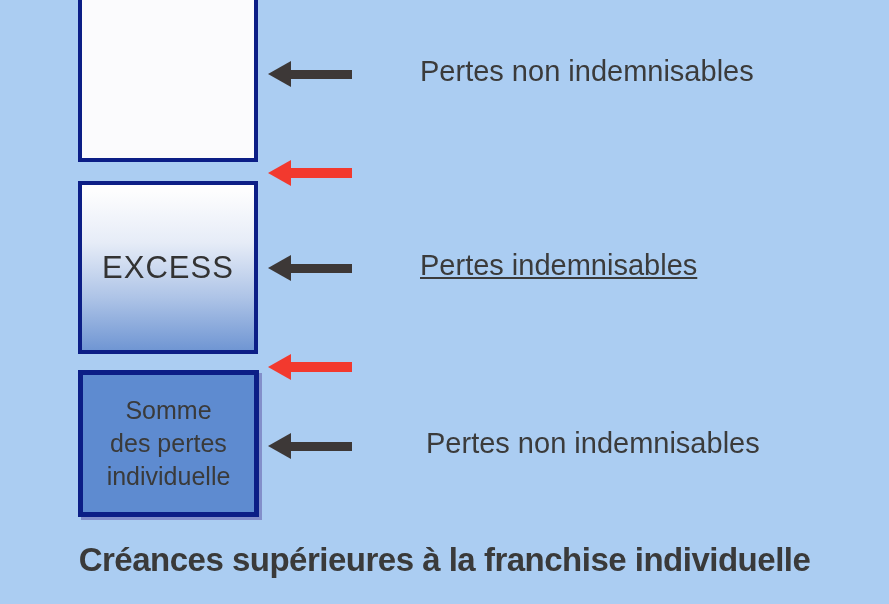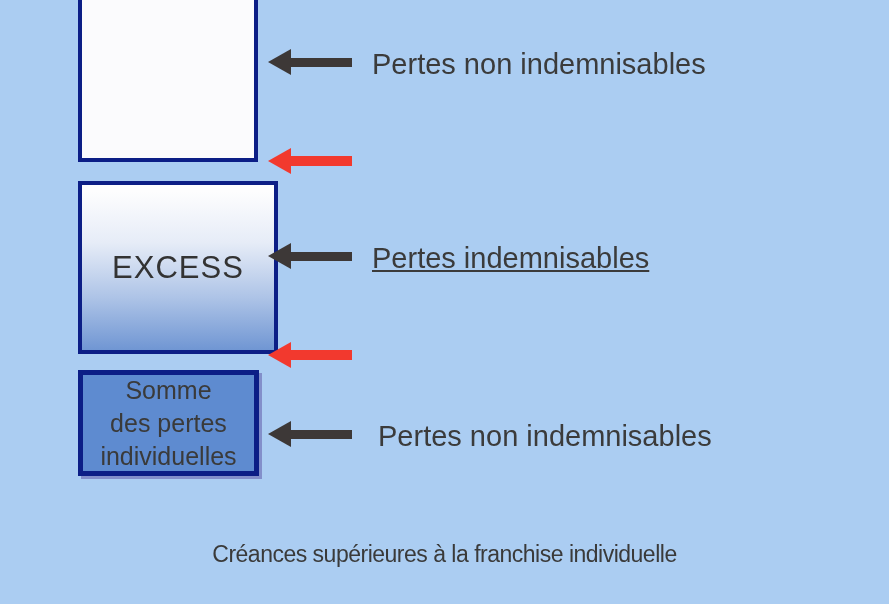--- a/index.html
+++ b/index.html
@@ -13,33 +13,33 @@
     position:absolute;left:78px;box-sizing:border-box;
     border:4px solid #0c1e86;
     display:flex;align-items:center;justify-content:center;
     text-align:center;
   }
   .box-top{
     top:0;width:180px;height:162px;border-top:none;
     background:#fbfbfd;
   }
   .box-excess{
-    top:181px;width:200px;height:173px;
+    top:181px;width:180px;height:173px;
     background:linear-gradient(to bottom,#fdfdfe 4%,#e6ecf7 35%,#aec4e7 68%,#7096d3 100%);
     font-size:31px;letter-spacing:1px;color:#333;
   }
   .box-sum{
-    top:370px;width:181px;height:106px;border-width:5px;
+    top:370px;width:181px;height:147px;border-width:5px;
     background:#5e8bd0;
     font-size:25px;line-height:33px;color:#3a3a3a;
     box-shadow:3px 3px 0 rgba(98,92,170,0.55);
   }
   .anno{
     position:absolute;left:268px;height:40px;
-    display:flex;align-items:flex-start;
+    display:flex;align-items:flex-end;gap:48px;
   }
   .anno .arrow{
     width:84px;height:28px;display:flex;align-items:center;flex:none;
   }
   .anno .arrow .head{
     width:0;height:0;flex:none;
     border-top:13px solid transparent;
     border-bottom:13px solid transparent;
     border-right-width:23px;border-right-style:solid;
   }
@@ -51,38 +51,39 @@
     margin-left:20px;font-size:29px;white-space:nowrap;
   }
   .anno-1{top:48px;}
   .anno-2{top:147px;}
   .anno-3{top:242px;text-decoration:underline;}
   .anno-4{top:341px;}
   .anno-5{top:420px;}
   .anno-5 .lbl{margin-left:26px;}
   .caption{
     position:absolute;left:0;right:0;top:541px;
-    text-align:center;font-size:23px;color:#3a3a3a;
+    text-align:center;font-size:33px;color:#3a3a3a;
     letter-spacing:-0.5px;
+    font-weight:bold;
   }
 </style>
 </head>
 <body>
 
 <div class="box box-top"></div>
 
 <div class="box box-excess">
   <span>EXCESS</span>
 </div>
 
 <div class="box box-sum">
   <span>
     <span>Somme</span><br>
     <span>des pertes</span><br>
-    <span>individuelles</span>
+    <span>individuelle</span>
   </span>
 </div>
 
 <div class="anno anno-1 black">
   <span class="arrow">
     <span class="head" style="border-right-color: rgb(61, 56, 55);"></span>
     <span class="shaft" style="background: rgb(61, 56, 55);"></span>
   </span>
   <span class="lbl">Pertes non indemnisables</span>
 </div>

